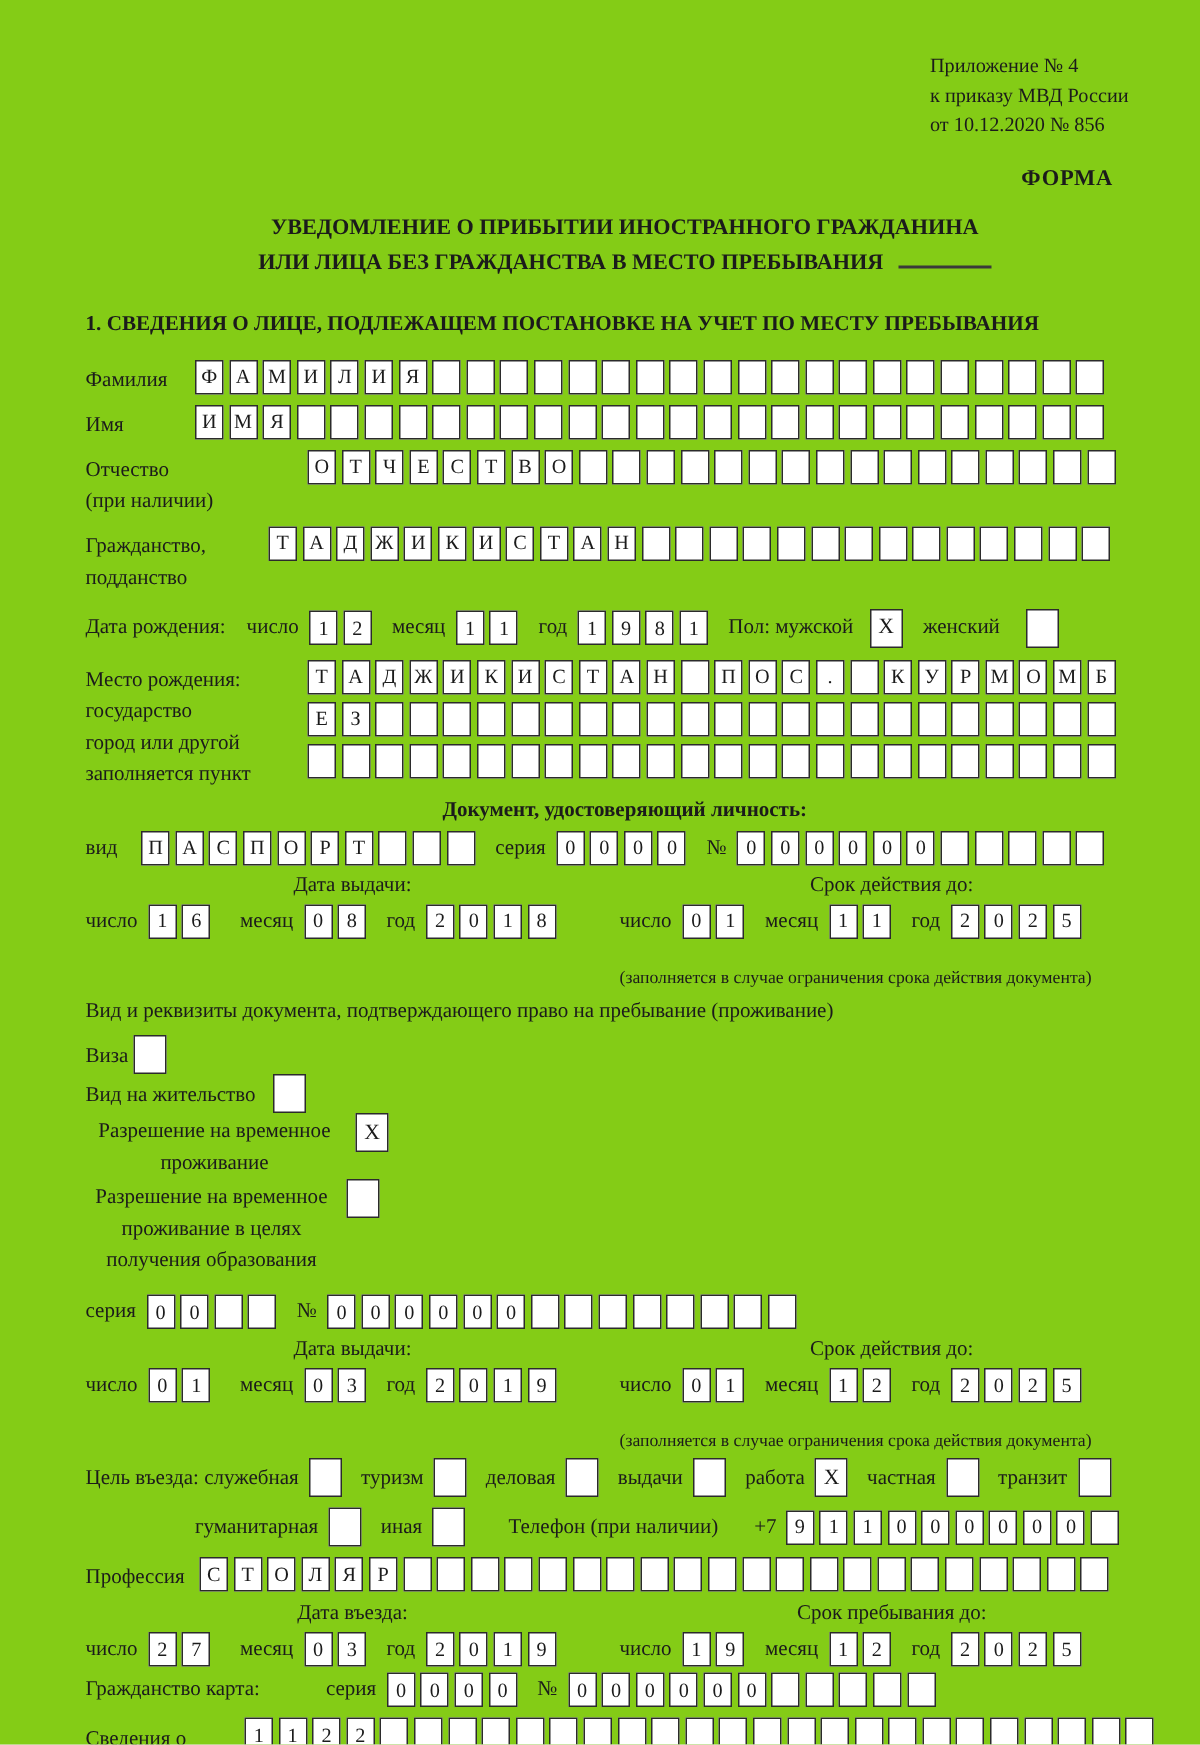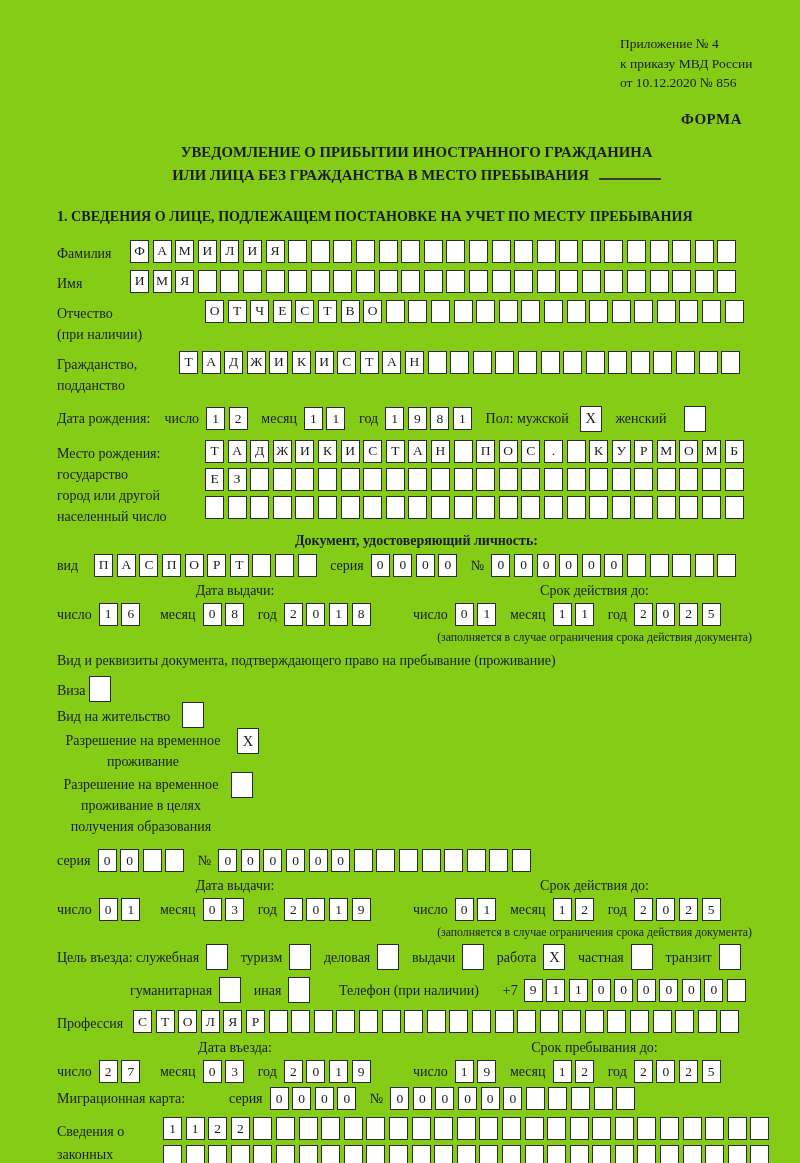--- a/index.html
+++ b/index.html
@@ -30,21 +30,21 @@
   }
   .cb .cell{width:22px;height:26px;font-size:14.5px;}
   .stack>.cellgroup{margin-bottom:5px;}
   .dg{display:flex;align-items:center;}
   .dg .lbl{padding-top:0;margin-right:7px;}
   .dg .cellgroup{margin-right:10px;}
   .twocol{display:flex;margin-bottom:4px;}
   .col-l{width:356px;flex:none;}
   .col-r{flex:1;}
   .colhead{text-align:center;font-size:14px;margin-bottom:4px;}
-  .note{font-size:11.8px;text-align:center;margin-top:4px;white-space:nowrap;}
+  .note{font-size:11.8px;text-align:left;margin-top:18px;white-space:nowrap;}
   .intro{font-size:14px;line-height:1.7;margin-bottom:4px;}
   .visarow{display:flex;align-items:flex-start;margin:2px 0 12px 0;flex-direction:column;}
   .vopt{display:flex;align-items:flex-start;}
   .ctr{text-align:center;line-height:1.5;}.gap14{width:14px;flex:none;}.gap18{width:18px;flex:none;}
   .purp{display:flex;align-items:center;margin-bottom:7px;flex-wrap:nowrap;}
   .purp .lbl{padding-top:0;}
   .purp .cb{margin:0 9px 0 7px;}
 </style>
 </head>
 <body>
@@ -226,21 +226,21 @@
     <span class="cellgroup cb" style="margin-left:10px;">
         <span class="cell"></span>
       </span>
   </div>
 
   <div class="row" style="margin-top:8px;">
     <div class="lbl w148">
       <div>Место рождения:</div>
       <div>государство</div>
       <div>город или другой</div>
-      <div>населенный число</div>
+      <div>заполняется пункт</div>
     </div>
     <div class="stack">
       <div class="cellgroup">
           <span class="cell">Т</span>
           <span class="cell">А</span>
           <span class="cell">Д</span>
           <span class="cell">Ж</span>
           <span class="cell">И</span>
           <span class="cell">К</span>
           <span class="cell">И</span>
@@ -648,21 +648,21 @@
             <span class="cell">2</span>
             <span class="cell">0</span>
             <span class="cell">2</span>
             <span class="cell">5</span>
           </span>
       </div>
     </div>
   </div>
 
   <div class="row dg" style="margin-top:4px;">
-    <span class="lbl" style="margin-right:44px;">Миграционная карта:</span>
+    <span class="lbl" style="margin-right:44px;">Гражданство карта:</span>
     <span class="lbl">серия</span>
     <span class="cellgroup">
         <span class="cell">0</span>
         <span class="cell">0</span>
         <span class="cell">0</span>
         <span class="cell">0</span>
       </span>
     <span class="lbl">№</span>
     <span class="cellgroup">
         <span class="cell">0</span>

